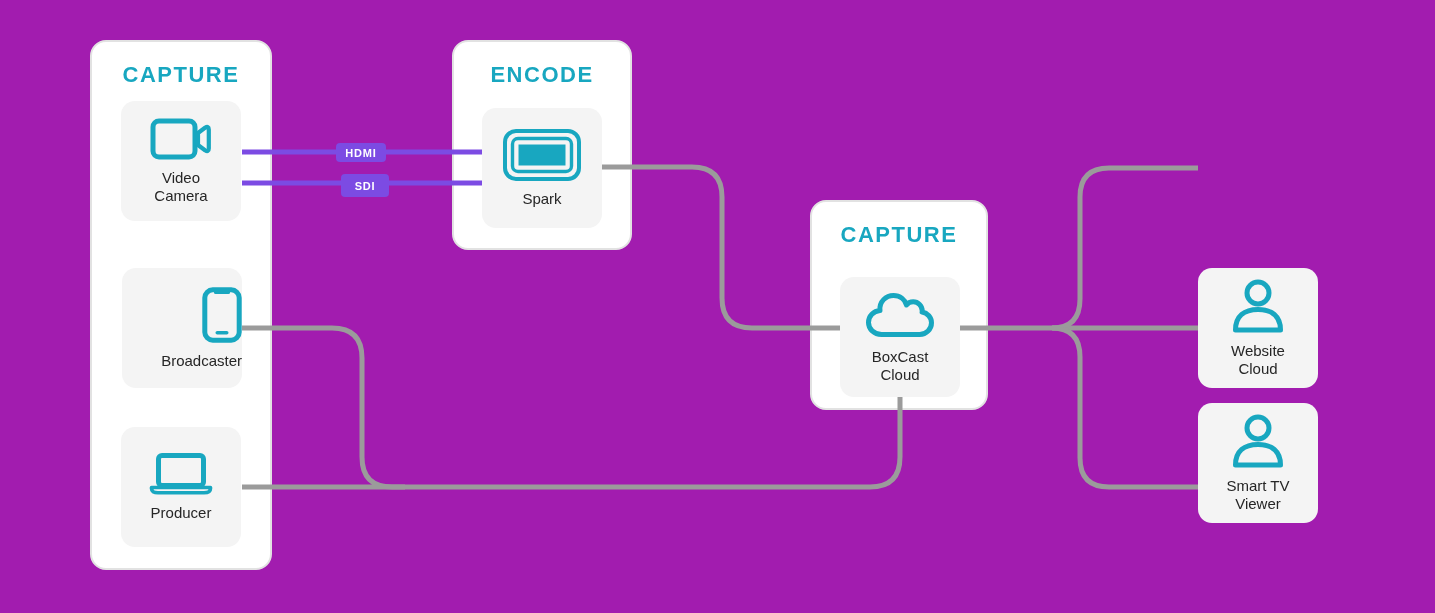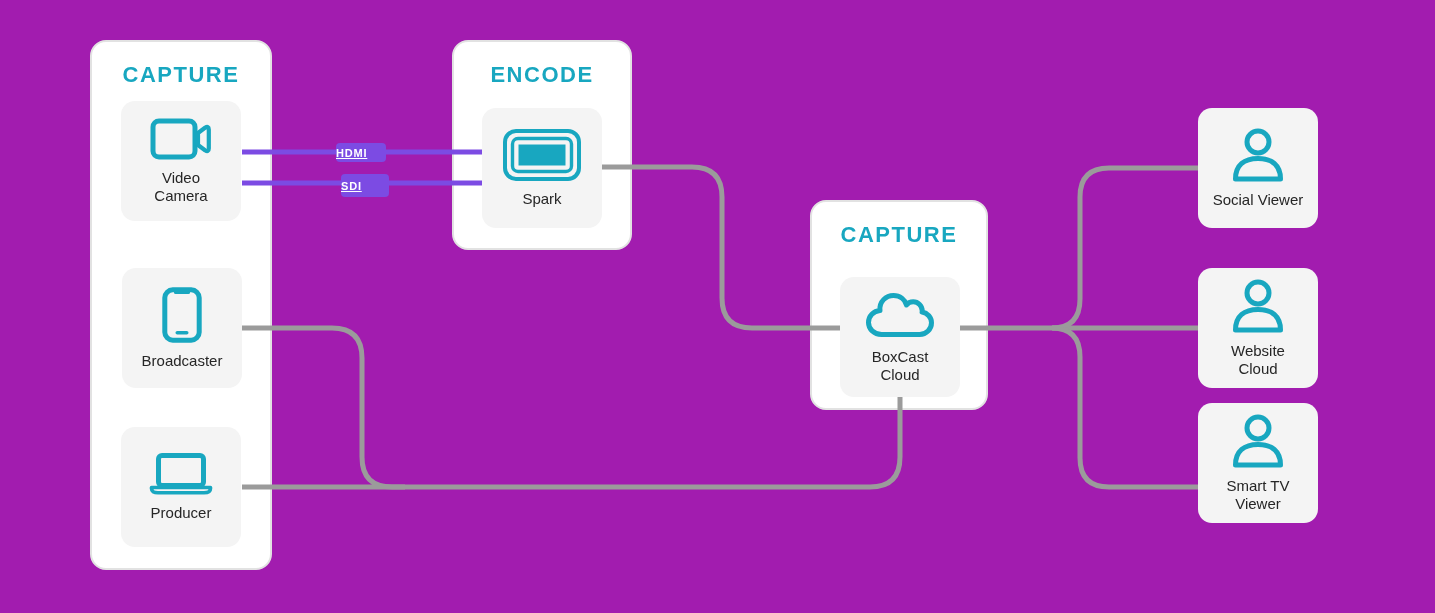--- a/index.html
+++ b/index.html
@@ -72,23 +72,22 @@
   .badge {
     position: absolute;
     background: var(--purple, #7c4be3);
     color: #ffffff;
     border-radius: 4px;
     font-size: 11px;
     font-weight: 700;
     letter-spacing: 0.8px;
     display: flex;
     align-items: center;
-    justify-content: flex-start;
+    justify-content: center;
     box-sizing: border-box;
-    text-decoration: underline;
   }
 </style>
 </head>
 <body>
 
 <div class="stage">
 
   <div class="group" style="left:90px; top:40px; width:182px; height:530px;">
     <div class="group-title">CAPTURE</div>
   </div>
@@ -113,21 +112,21 @@
   </svg>
 
   <div class="card" style="left:121px; top:101px;">
     <svg class="icon" width="62" height="42" viewBox="0 0 62 42">
       <rect x="3" y="3" width="42" height="36" rx="6" fill="none" stroke="currentColor" stroke-width="5"></rect>
       <path d="M48 15 L55 9.8 Q58.8 7.4 58.8 11.6 V30.4 Q58.8 34.6 55 32.2 L48 27 Z" fill="none" stroke="currentColor" stroke-width="4.2" stroke-linejoin="round"></path>
     </svg>
     <div class="label">Video Camera</div>
   </div>
 
-  <div class="card" style="left:122px; top:268px;">
+  <div class="card" style="left:122px; top:268px;align-items:flex-end;">
     <svg class="icon" width="40" height="56" viewBox="0 0 40 56">
       <rect x="2.8" y="2.8" width="34.4" height="50.4" rx="8" fill="none" stroke="currentColor" stroke-width="5"></rect>
       <rect x="12" y="1.5" width="16" height="5.5" rx="1.5" fill="currentColor"></rect>
       <rect x="13.5" y="44" width="13" height="3.6" rx="1.8" fill="currentColor"></rect>
     </svg>
     <div class="label">Broadcaster</div>
   </div>
 
   <div class="card" style="left:121px; top:427px;">
     <svg class="icon" width="64" height="42" viewBox="0 0 64 42">
@@ -150,27 +149,20 @@
     <svg class="icon" width="70" height="48" viewBox="0 0 70 48">
       <path d="M16.5 43.5 C9 43.5 3.5 38 3.5 31.5 C3.5 25 8.5 20 15 19.5
                C14 10.5 21 4.5 28.5 4.5 C35 4.5 40 8.5 41.5 14
                C43 12 45.6 10.8 48.2 10.8 C53.2 10.8 57.2 14.8 57.2 19.8
                C57.2 20.2 57.2 20.6 57.1 21
                C62.5 22 66.5 26.4 66.5 31.7 C66.5 38.2 61.2 43.5 54.7 43.5 Z" fill="none" stroke="currentColor" stroke-width="5" stroke-linejoin="round"></path>
     </svg>
     <div class="label">BoxCast Cloud</div>
   </div>
 
-  <div class="card" style="left:1198px; top:108px;">
-    <svg class="icon" width="54" height="54" viewBox="0 0 54 54">
-      <circle cx="27" cy="14" r="11" fill="none" stroke="currentColor" stroke-width="5"></circle>
-      <path d="M4.5 51 C4.5 37 13.5 30.5 27 30.5 C40.5 30.5 49.5 37 49.5 51 Z" fill="none" stroke="currentColor" stroke-width="5" stroke-linejoin="round"></path>
-    </svg>
-    <div class="label">Social Viewer</div>
-  </div>
 
   <div class="card" style="left:1198px; top:268px;">
     <svg class="icon" width="54" height="54" viewBox="0 0 54 54">
       <circle cx="27" cy="14" r="11" fill="none" stroke="currentColor" stroke-width="5"></circle>
       <path d="M4.5 51 C4.5 37 13.5 30.5 27 30.5 C40.5 30.5 49.5 37 49.5 51 Z" fill="none" stroke="currentColor" stroke-width="5" stroke-linejoin="round"></path>
     </svg>
     <div class="label">Website Cloud</div>
   </div>
 
   <div class="card" style="left:1198px; top:403px;">

